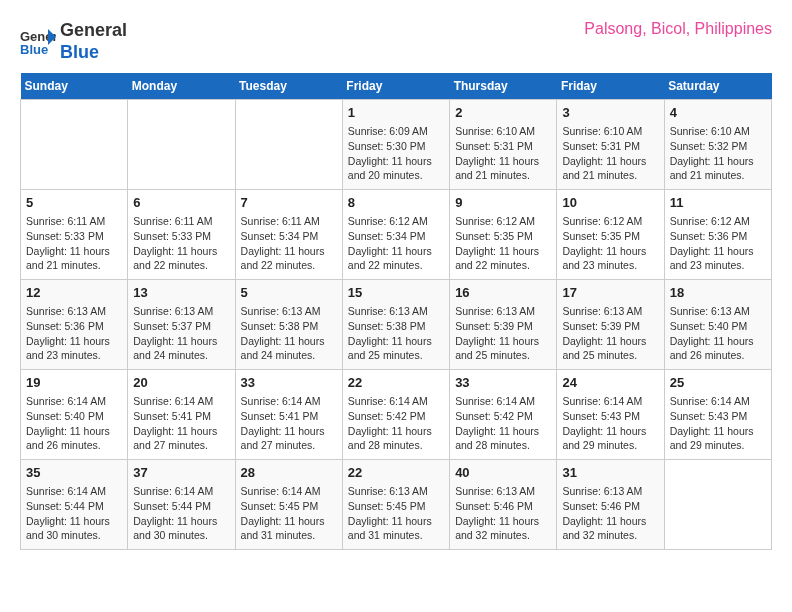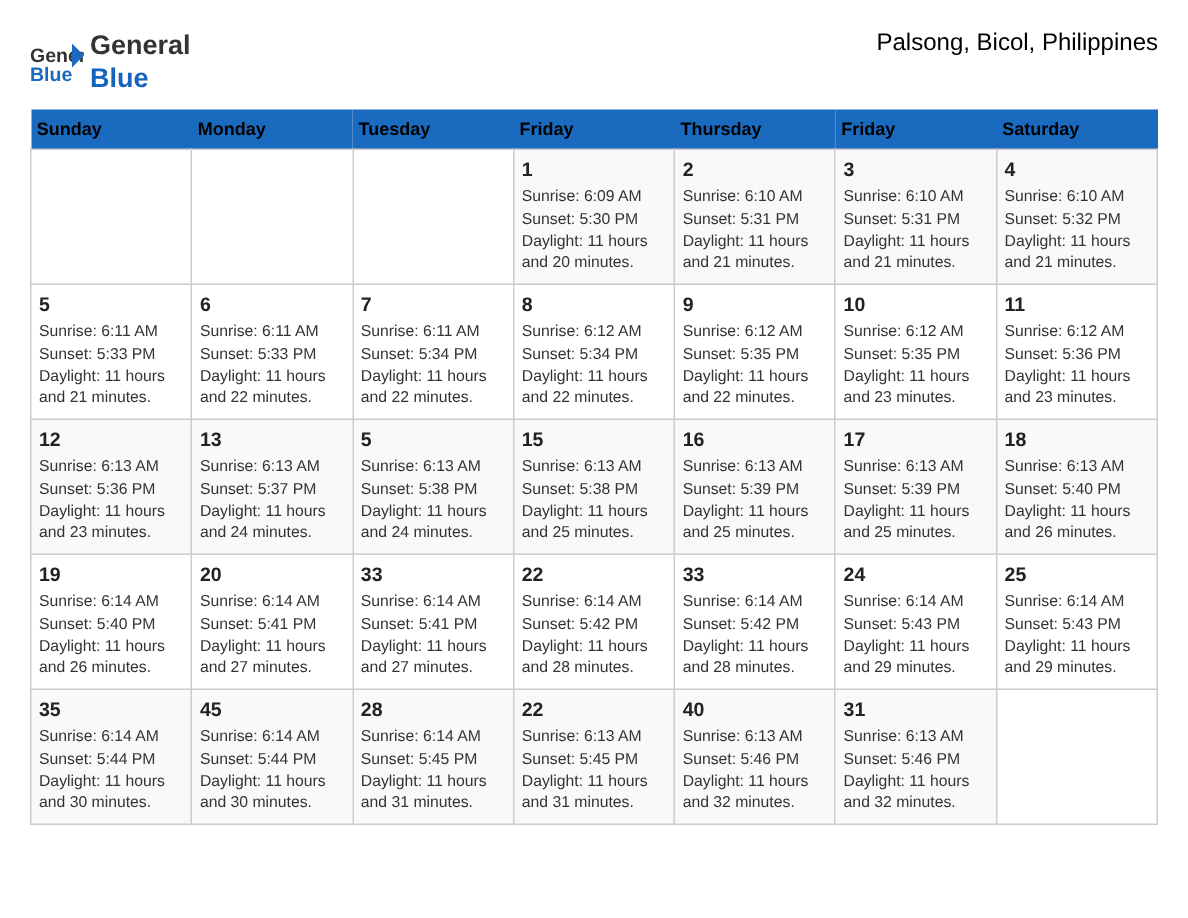--- a/index.html
+++ b/index.html
@@ -39,30 +39,30 @@
     }
     .title-block h1 {
       font-size: 32px;
       font-weight: bold;
       color: #222;
       line-height: 1.1;
     }
     .title-block h2 {
       font-size: 16px;
       font-weight: normal;
-      color: #000000;
+      color: #ec4899;
     }
     table {
       width: 100%;
       border-collapse: collapse;
       font-size: 11px;
     }
     thead tr th {
       background-color: #1a6bbf;
-      color: #000000;
+      color: #ffffff;
       padding: 6px 4px;
       text-align: left;
       font-size: 12px;
       font-weight: bold;
       margin-left: 20px;
     }
     tbody tr td {
       border: 1px solid #ccc;
       vertical-align: top;
       padding: 4px 5px;
@@ -234,21 +234,21 @@
           <span class="day-num">25</span>
           <div class="day-info">Sunrise: 6:14 AM<br>Sunset: 5:43 PM<br>Daylight: 11 hours<br>and 29 minutes.</div>
         </td>
       </tr>
       <tr>
         <td>
           <span class="day-num">35</span>
           <div class="day-info">Sunrise: 6:14 AM<br>Sunset: 5:44 PM<br>Daylight: 11 hours<br>and 30 minutes.</div>
         </td>
         <td>
-          <span class="day-num">45</span>
+          <span class="day-num">37</span>
           <div class="day-info">Sunrise: 6:14 AM<br>Sunset: 5:44 PM<br>Daylight: 11 hours<br>and 30 minutes.</div>
         </td>
         <td>
           <span class="day-num">28</span>
           <div class="day-info">Sunrise: 6:14 AM<br>Sunset: 5:45 PM<br>Daylight: 11 hours<br>and 31 minutes.</div>
         </td>
         <td>
           <span class="day-num">22</span>
           <div class="day-info">Sunrise: 6:13 AM<br>Sunset: 5:45 PM<br>Daylight: 11 hours<br>and 31 minutes.</div>
         </td>

